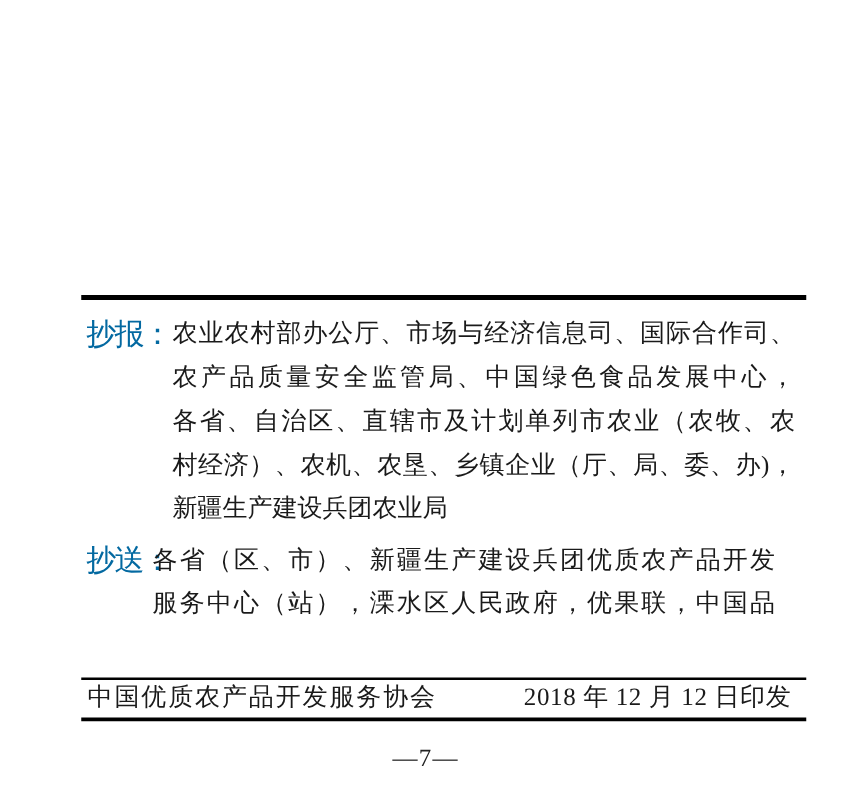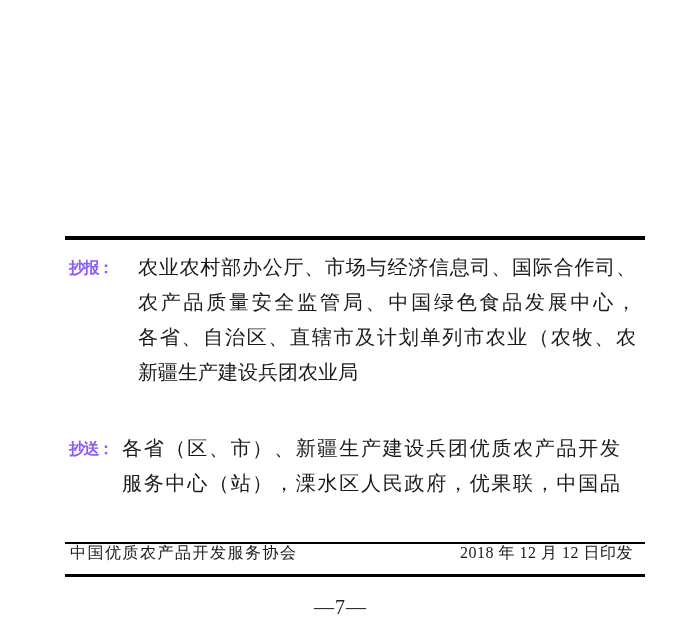--- a/index.html
+++ b/index.html
@@ -20,26 +20,26 @@
   }
   .rule-top { top: 236px; height: 4px; }
   .rule-footer-top { top: 542px; height: 2px; }
   .rule-footer-bottom { top: 574px; height: 3px; }
 
   .dist-label {
     position: absolute;
     left: 69px;
     width: 56px;
     font-family: "Liberation Sans", "DejaVu Sans", sans-serif;
-    font-weight: 700;
-    font-size: 16px;
+    font-weight: 400;
+    font-size: 24px;
     line-height: 35px;
     letter-spacing: -1.5px;
     white-space: nowrap;
-    color: #8b5cf6;
+    color: #0369a1;
   }
   .label-report { top: 250px; }
   .label-send { top: 431px; }
 
   .para {
     position: absolute;
     left: 122px;
     width: 498px;
     font-size: 20px;
   }
@@ -60,22 +60,22 @@
   .footer-row {
     position: absolute;
     left: 65px;
     top: 544px;
     width: 580px;
     height: 18px;
     box-sizing: border-box;
     padding: 0 12px 0 5px;
     display: flex;
     justify-content: space-between;
-    align-items: center;
-    font-size: 16px;
+    align-items: flex-start;
+    font-size: 20px;
   }
   .footer-issuer { letter-spacing: 1.5px; white-space: nowrap; }
   .footer-date { letter-spacing: 0.5px; white-space: nowrap; margin-left: 25px; }
 
   .page-number {
     position: absolute;
     left: 0;
     top: 596px;
     width: 681px;
     text-align: center;
@@ -89,20 +89,21 @@
 
 <div class="page">
 
   <div class="rule rule-top"></div>
 
   <div class="dist-label label-report">抄报：</div>
   <div class="para para-report">
     <div class="line">农业农村部办公厅、市场与经济信息司、国际合作司、</div>
     <div class="line">农产品质量安全监管局、中国绿色食品发展中心，</div>
     <div class="line">各省、自治区、直辖市及计划单列市农业（农牧、农</div>
+    <div class="line">村经济）、农机、农垦、乡镇企业（厅、局、委、办)，</div>
     <div class="line last">新疆生产建设兵团农业局</div>
   </div>
 
   <div class="dist-label label-send">抄送：</div>
   <div class="para para-send">
     <div class="line">各省（区、市）、新疆生产建设兵团优质农产品开发</div>
     <div class="line">服务中心（站），溧水区人民政府，优果联，中国品</div>
   </div>
 
   <div class="rule rule-footer-top"></div>

